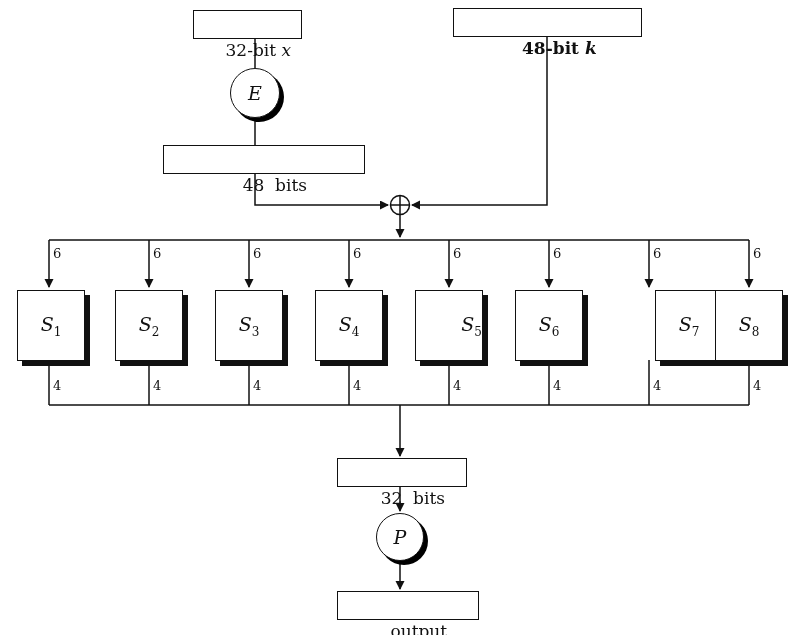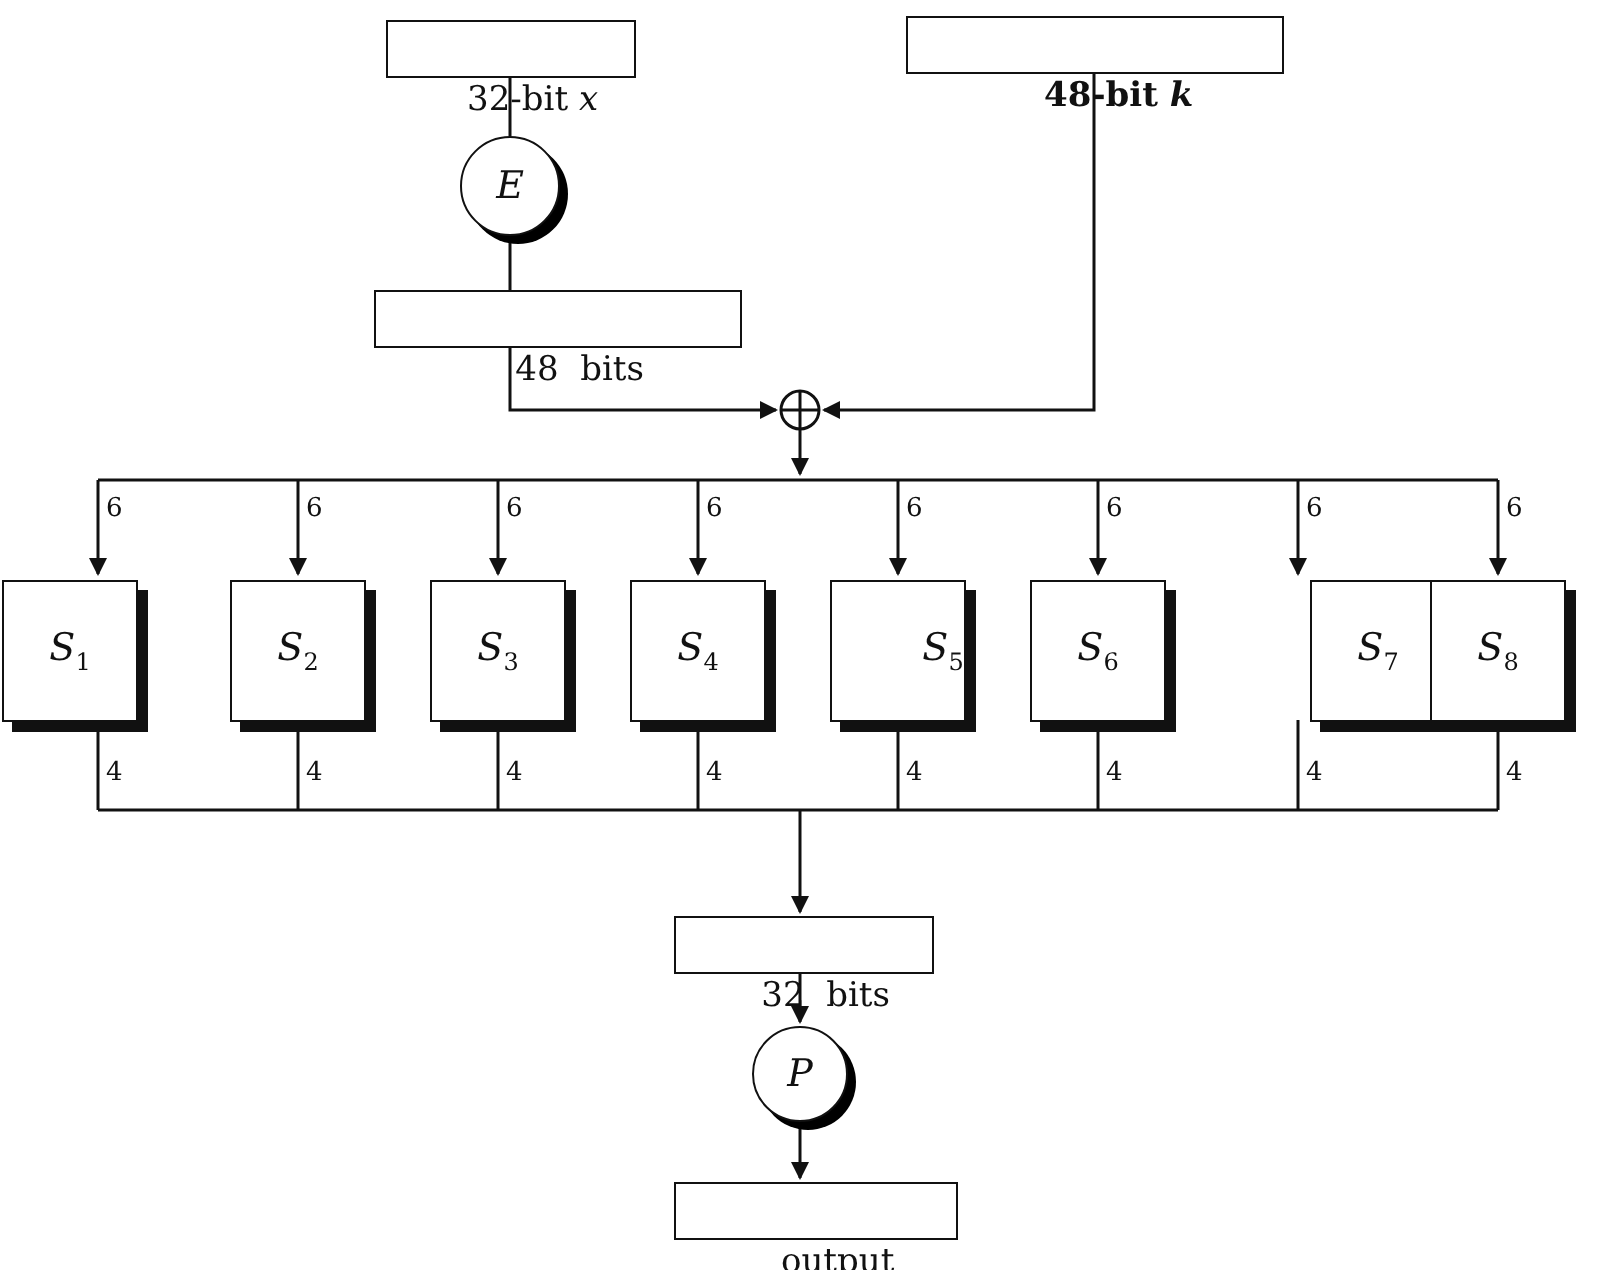--- a/index.html
+++ b/index.html
@@ -117,37 +117,37 @@
       <text class="bitlabel" x="153" y="390">4</text>
       <text class="bitlabel" x="253" y="390">4</text>
       <text class="bitlabel" x="353" y="390">4</text>
       <text class="bitlabel" x="453" y="390">4</text>
       <text class="bitlabel" x="553" y="390">4</text>
       <text class="bitlabel" x="653" y="390">4</text>
       <text class="bitlabel" x="753" y="390">4</text>
     </g>
   </svg>
 
-  <div class="node rectbox" style="left:193px;top:10px;width:125px;">
+  <div class="node rectbox" style="left:193px;top:10px;width:109px;">
     <span>32-bit </span><i class="var">x</i>
   </div>
 
   <div class="node rectbox" style="left:453px;top:8px;width:189px;font-weight:bold;">
     <span>48-bit </span><i class="var">k</i>
   </div>
 
   <div class="node circlenode" style="left:230px;top:68px;width:50px;height:50px;">
     <span>E</span>
   </div>
 
-  <div class="node rectbox" style="left:163px;top:145px;width:184px;margin-left:24px;">
+  <div class="node rectbox" style="left:163px;top:145px;width:202px;">
     <span>48  bits</span>
   </div>
 
-  <div class="node sbox" style="left:1px;">
+  <div class="node sbox" style="left:17px;">
     <span class="sname"><i>S</i><sub>1</sub></span>
   </div>
   <div class="node sbox" style="left:115px;justify-content:center;">
     <span class="sname"><i>S</i><sub>2</sub></span>
   </div>
   <div class="node sbox" style="left:215px;">
     <span class="sname"><i>S</i><sub>3</sub></span>
   </div>
   <div class="node sbox" style="left:315px;">
     <span class="sname"><i>S</i><sub>4</sub></span>

